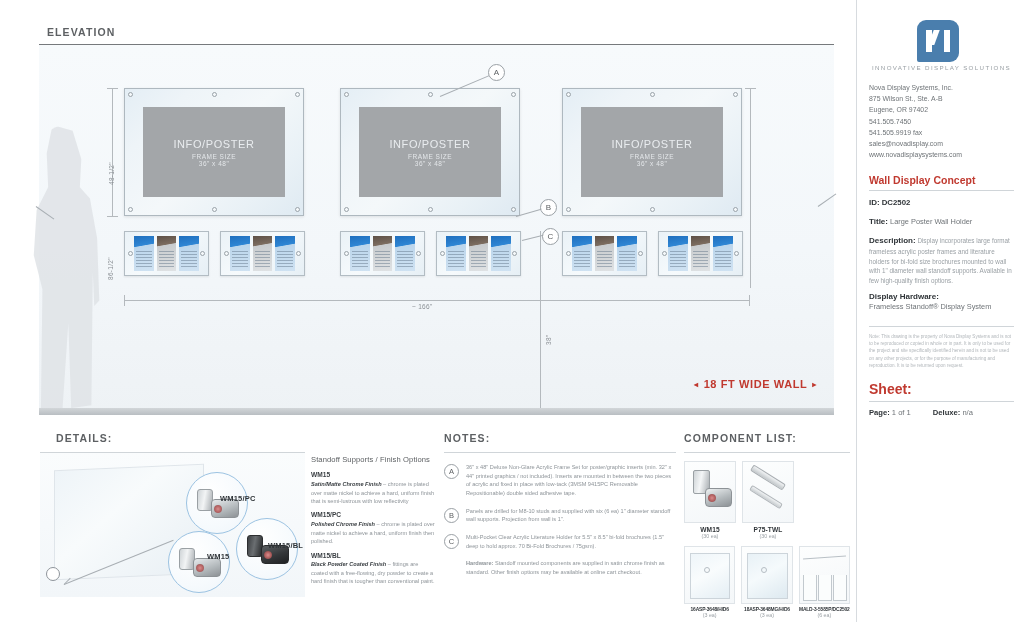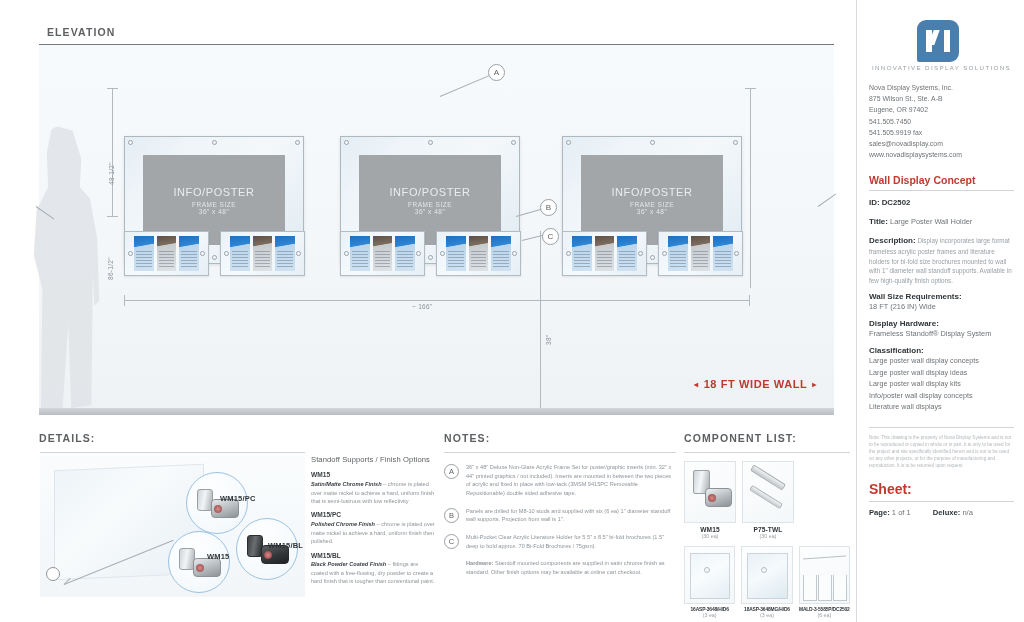--- a/index.html
+++ b/index.html
@@ -44,21 +44,20 @@
                        12% 30%, 28% 22%, 26% 10%);
   }
 
   
   .poster {
     position:absolute;
     background: linear-gradient(135deg,#e4eef5 0%,#eef4f8 22%,#f4f8fa 50%,#e9f1f6 78%,#dfeaf2 100%);
     border:1px solid #aeb8bf;
     box-shadow: 0 1px 3px rgba(0,0,0,.10);
     padding:18px;
-    margin-top:48px;
   }
   .poster-inner {
     position:relative; width:100%; height:100%;
     background:#a3a6a9;
     display:flex; flex-direction:column;
     align-items:center; justify-content:center;
     color:#e9ecef;
   }
   .poster-inner .pl1 { font-size:11px; letter-spacing:.6px; }
   .poster-inner .pl2 { font-size:6.5px; letter-spacing:.5px; margin-top:3px; opacity:.92;}
@@ -109,21 +108,21 @@
   .lead { position:absolute; height:1px; background:#a8aeb3; transform-origin:left center; }
 
   
   .wall-banner {
     position:absolute; left:694px; top:378px;
     color:#c0392f; font-size:11px; font-weight:bold; letter-spacing:.6px;
     display:flex; align-items:center; gap:5px;
   }
   .wall-banner .arw { font-size:8px; }
 
-  #details-title { position:absolute; left:39px; top:432px; }
+  #details-title { position:absolute; left:56px; top:432px; }
   #notes-title   { position:absolute; left:444px; top:432px; }
   #complist-title{ position:absolute; left:684px; top:432px; }
 
   .details-panel {
     position:absolute; left:40px; top:452px; width:265px; height:145px;
     background:linear-gradient(180deg,#fafcfd,#f2f6f9);
     border-top:1px solid #d0d5d9;
     overflow:hidden;
   }
   .det-plate{
@@ -523,38 +522,26 @@
       <span class="sb-lab">Title:</span>
       <span>Large Poster Wall Holder</span>
     </div>
 
     <div class="sb-desc">
       <span class="sb-lab">Description:</span>
       <span>Display incorporates large format frameless acrylic poster frames and literature holders for bi-fold size brochures mounted to wall with 1" diameter wall standoff supports. Available in few high-quality finish options.</span>
     </div>
 
 
-    <div style="margin-top:7px;">
-      <div class="sb-lab">Wall Size Requirements:</div>
-      <div class="sb-val">18 FT (216 IN) Wide</div>
-    </div>
 
     <div style="margin-top:7px;">
       <div class="sb-lab">Display Hardware:</div>
       <div class="sb-val">Frameless Standoff® Display System</div>
     </div>
 
-    <div style="margin-top:7px;">
-      <div class="sb-lab">Classification:</div>
-      <div class="sb-list">Large poster wall display concepts</div>
-      <div class="sb-list">Large poster wall display ideas</div>
-      <div class="sb-list">Large poster wall display kits</div>
-      <div class="sb-list">Info/poster wall display concepts</div>
-      <div class="sb-list">Literature wall displays</div>
-    </div>
 
     <div class="sb-rule" style="margin-top:14px;"></div>
     <div class="legal">Note: This drawing is the property of Nova Display Systems and is not to be reproduced or copied in whole or in part. It is only to be used for the project and site specifically identified herein and is not to be used on any other projects, or for the purpose of manufacturing and reproduction. It is to be returned upon request.</div>
 
     <div class="sheet-h">Sheet:</div>
     <div class="sb-rule"></div>
     <div class="sheet-row">
       <span><b>Page:</b> <span>1 of 1</span></span>
       <span><b>Deluxe:</b> <span>n/a</span></span>
     </div>

